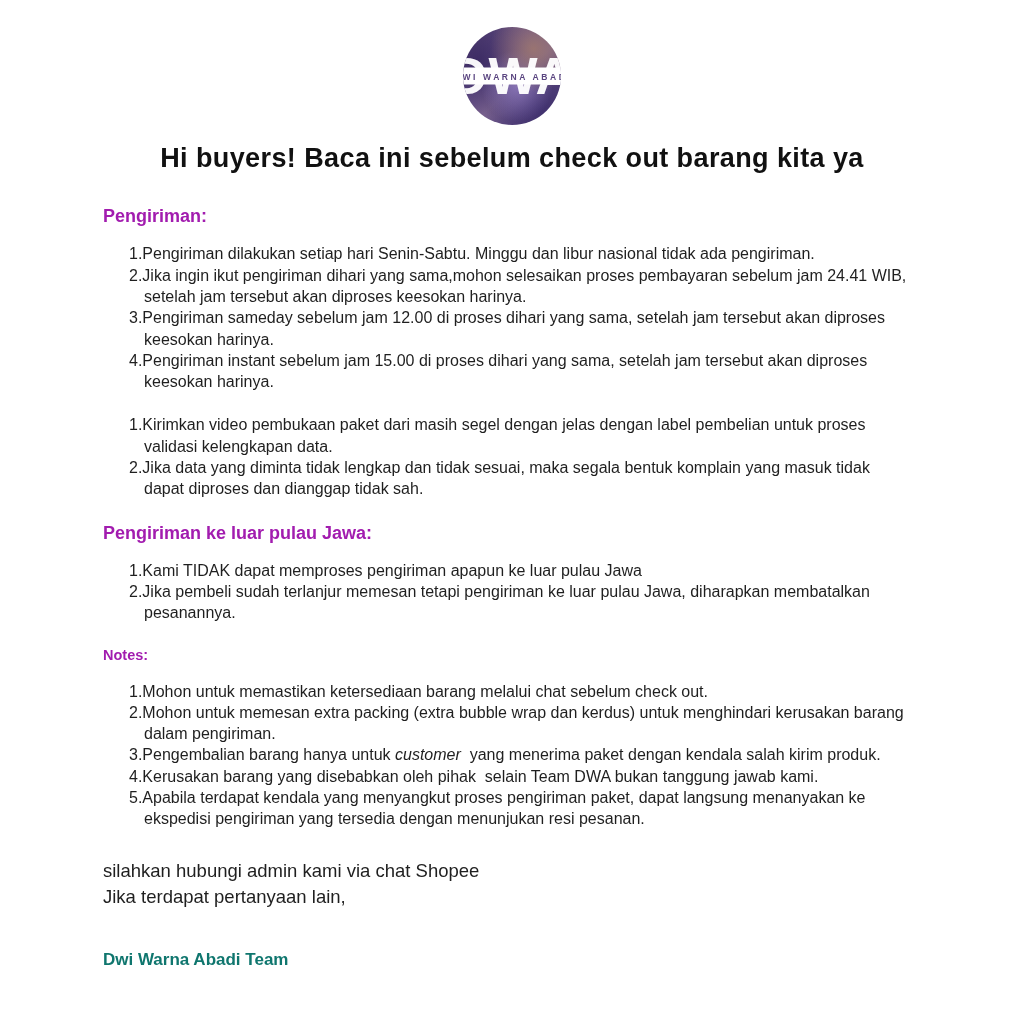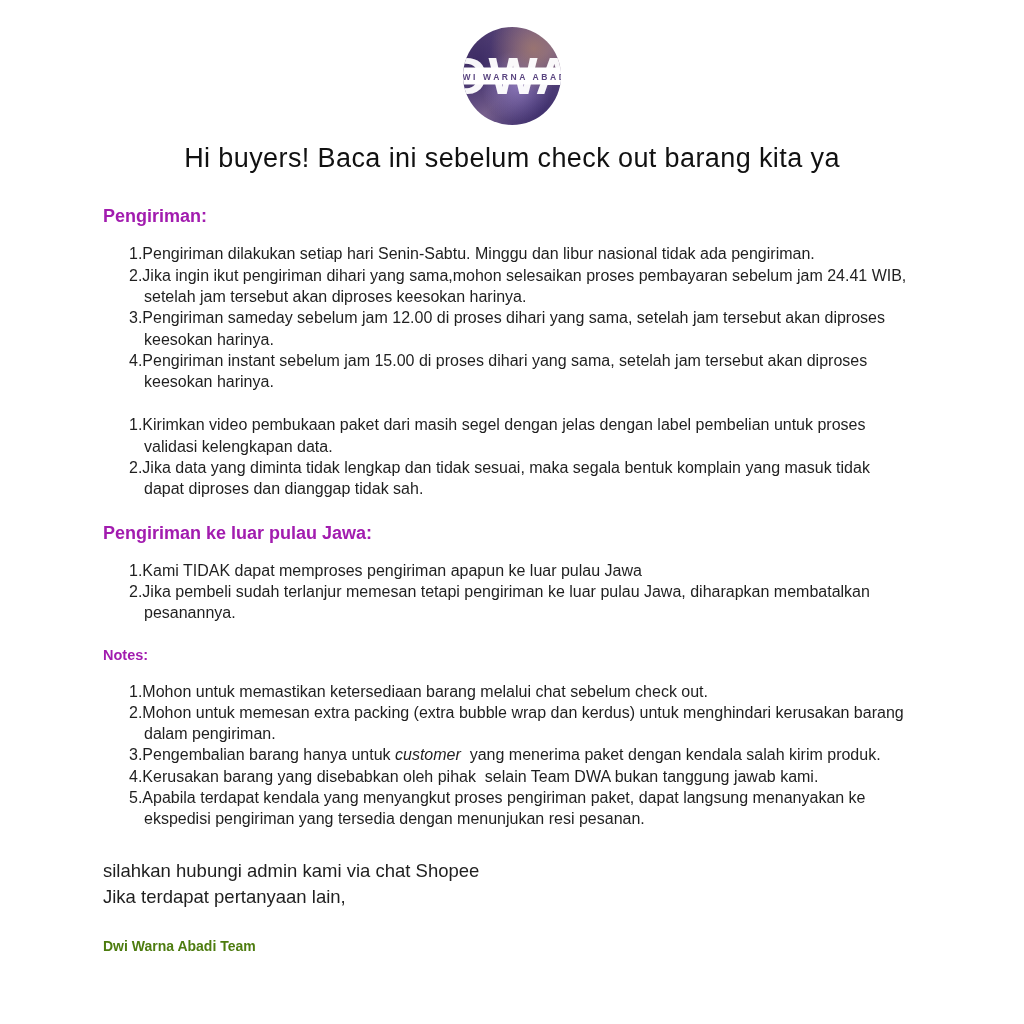--- a/index.html
+++ b/index.html
@@ -72,21 +72,21 @@
     color: #5a4580;
     white-space: nowrap;
     padding-left: 2px;
   }
 
   
   .heading {
     margin: 17px 0 0 0;
     text-align: center;
     font-size: 27px;
-    font-weight: 400;
+    font-weight: 700;
     letter-spacing: 0.4px;
     color: #111111;
     line-height: 1.2;
   }
 
   
   .content {
     padding: 31px 98px 0 103px;
     font-size: 16px;
     line-height: 21.3px;
@@ -125,24 +125,24 @@
   }
 
   
   .closing {
     padding: 6px 98px 0 103px;
     font-size: 18.5px;
     line-height: 26px;
     color: #1f1f1f;
   }
   .closing .team {
-    margin-top: 23px;
-    font-size: 14px;
-    font-weight: 700;
-    color: #4d7c0f;
+    margin-top: 37px;
+    font-size: 17px;
+    font-weight: 700;
+    color: #0f766e;
   }
 </style>
 </head>
 <body>
 
 <div class="page">
 
   <div class="logo-wrap">
     <div class="logo-circle">
       <div class="logo-monogram">DWA</div>

